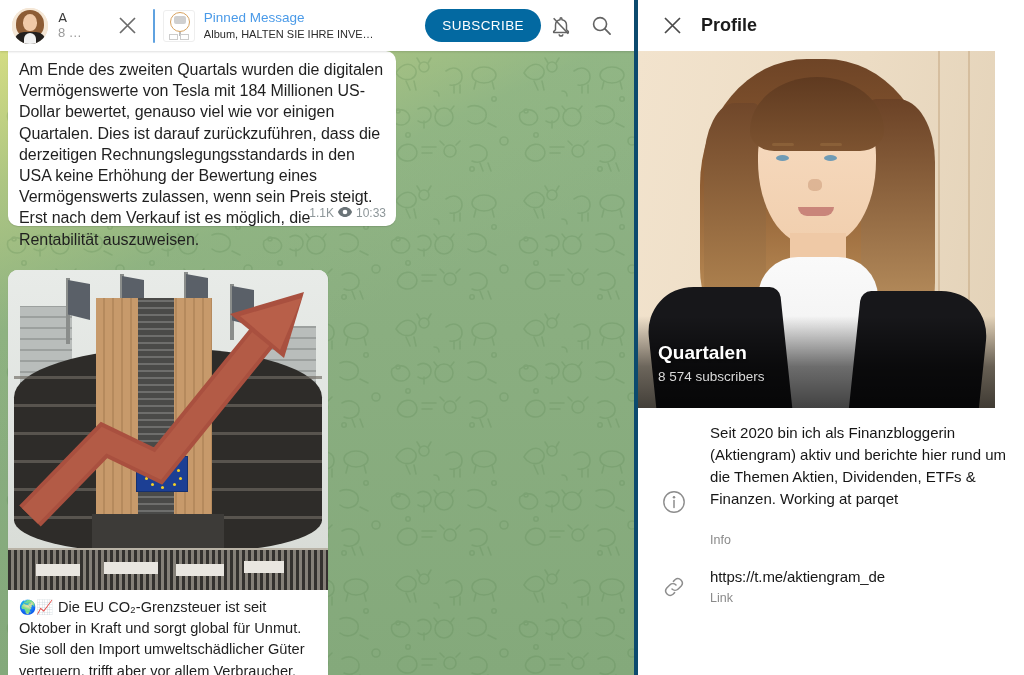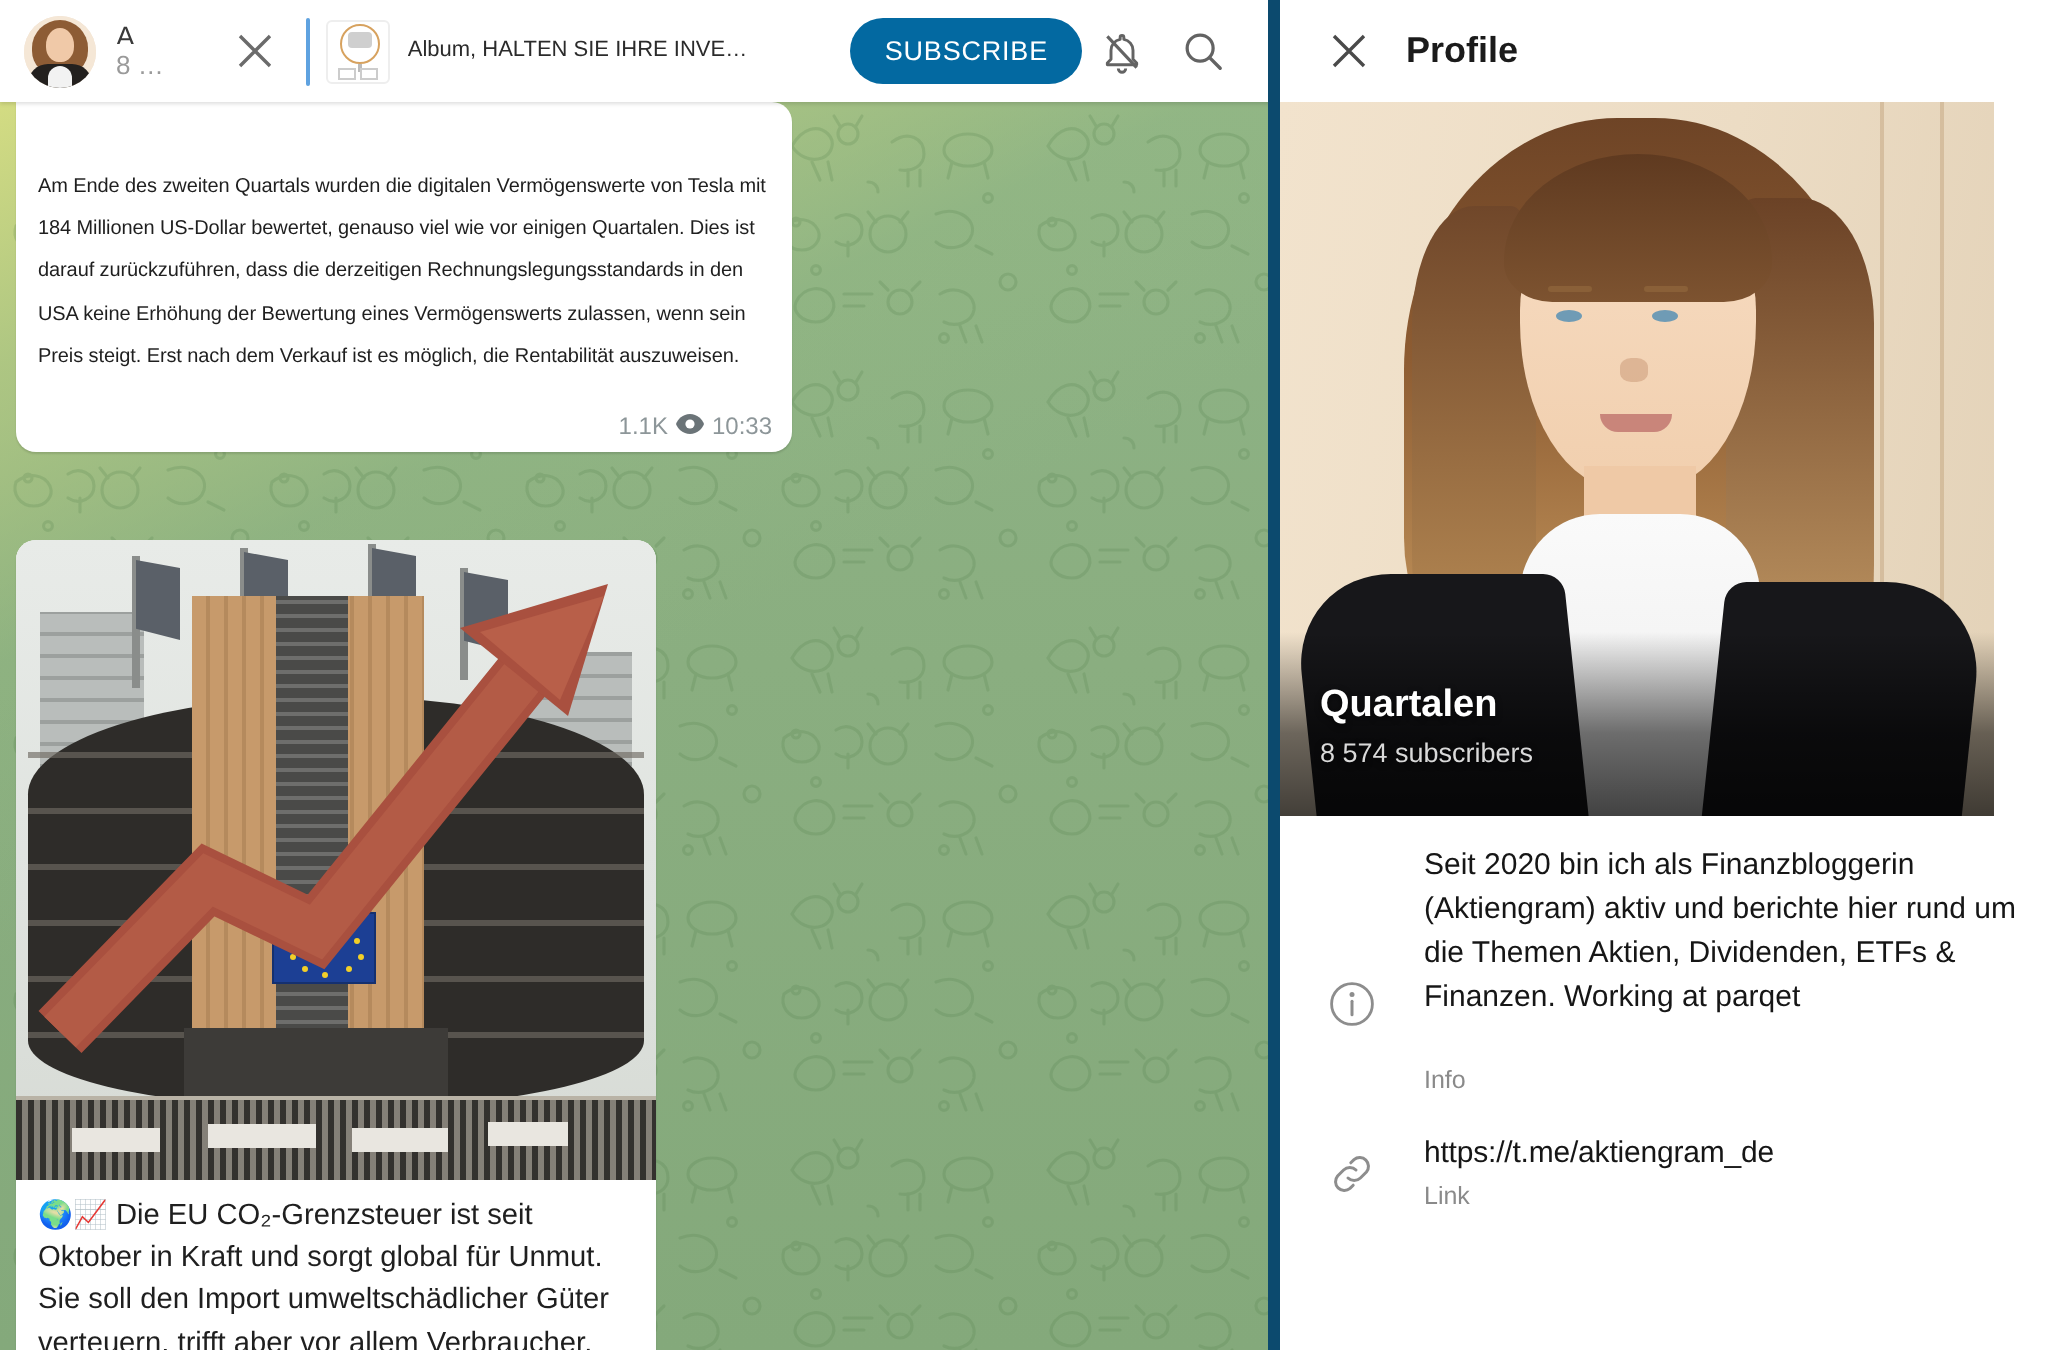--- a/index.html
+++ b/index.html
@@ -139,22 +139,22 @@
     box-shadow: 0 1px 1px rgba(0,0,0,.12);
     position: relative;
   }
   .bubble-text {
     position: absolute; left: 8px; top: 0;
     width: 388px;
     padding: 8px 10px 6px 11px;
     border-radius: 0 10px 10px 10px;
   }
   .bubble-text .msg {
-    font-size: 10px; line-height: 21.2px;
-    color: #1f1f1f; letter-spacing: -.05px; margin-top: 24px;
+    font-size: 16px; line-height: 21.2px;
+    color: #1f1f1f; letter-spacing: -.05px;
   }
   .meta {
     position: absolute; right: 10px; bottom: 6px;
     display: flex; align-items: flex-start; gap: 4px;
     font-size: 12px; color: #8d9699;
   }
   .eye { display: inline-block; }
 
   .date-chip {
     position: absolute; top: 238px; left: 0; width: 408px;
@@ -224,21 +224,21 @@
       repeating-linear-gradient(90deg, rgba(40,38,36,.92) 0 3px, rgba(90,86,82,.55) 3px 6px);
   }
   .banner { position:absolute; bottom:14px; height:12px; background:#e9e6e0; }
   .arrow { position:absolute; inset:0; }
 
   
   .profile-col {
     position: relative;
     width: 410px; height: 675px;
     background: #fff;
-    border-left: 6px solid #0c4a6e;
+    border-left: 4px solid #0c4a6e;
     overflow: hidden;
   }
   .prof-header {
     height: 51px; display: flex; align-items: center;
     background: #fff; position: relative; z-index: 5;
   }
   .prof-title {
     font-size: 18px; font-weight: 700; color: #1b1b1b;
     margin-left: 9px;
   }
@@ -468,20 +468,21 @@
       </div>
       <div class="pin-divider"></div>
       <div class="pin-thumb">
         <div class="pt-circle"></div>
           <div class="pt-inner"></div>
         <div class="pt-stem"></div>
           <div class="pt-b1"></div>
           <div class="pt-b2"></div>
       </div>
       <div class="pin-text">
+        <div class="pin-label">Pinned Message</div>
         <div class="pin-body">Album, HALTEN SIE IHRE INVE…</div>
       </div>
       <button class="subscribe-btn">SUBSCRIBE</button>
       <div class="hdr-right">
         <div class="icon-btn">
           <svg width="22" height="22" viewBox="0 0 24 24">
             <path d="M18 16v-5a6 6 0 0 0-5-5.9V4a1 1 0 0 0-2 0v1.1A6 6 0 0 0 6 11v5l-2 2v1h16v-1l-2-2z" fill="none" stroke="#636363" stroke-width="1.6" stroke-linejoin="round"></path>
             <path d="M10 21a2 2 0 0 0 4 0" fill="none" stroke="#636363" stroke-width="1.6"></path>
             <path d="M4 3.5 L20 20.5" stroke="#636363" stroke-width="1.7"></path>
           </svg>

